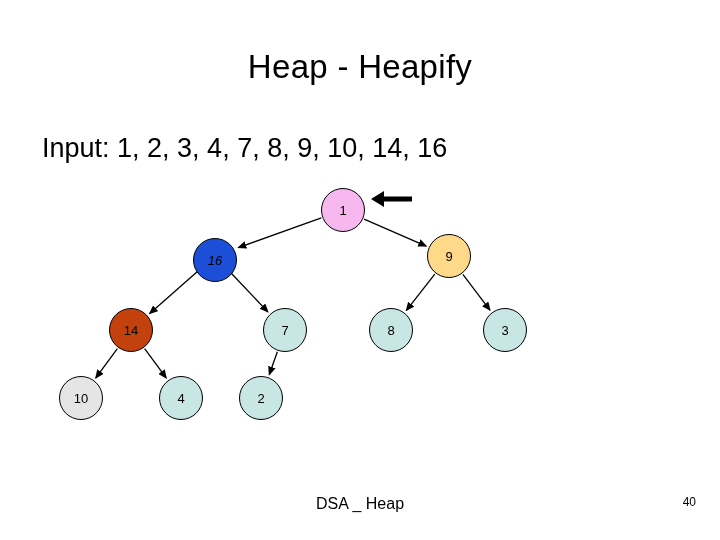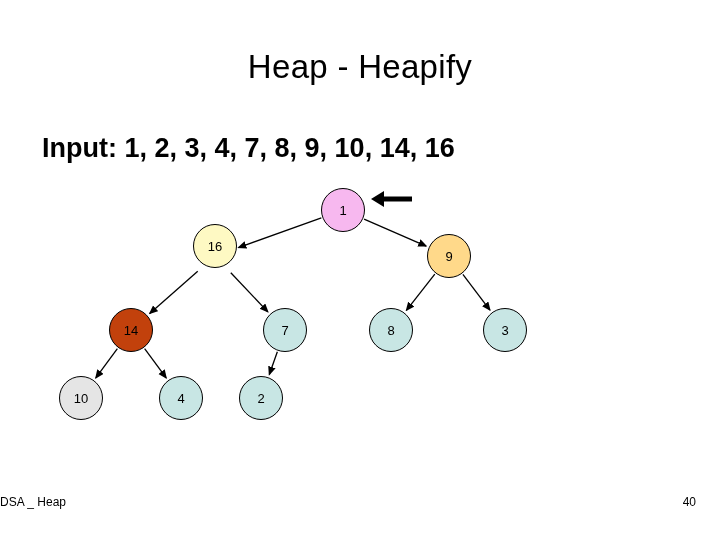--- a/index.html
+++ b/index.html
@@ -29,21 +29,20 @@
     font-family: "Liberation Sans", sans-serif;
     letter-spacing: 0.3px;
   }
   #input-line {
     position: absolute;
     left: 42px;
     top: 133px;
     font-size: 27px;
     color: #000000;
     white-space: nowrap;
-    font-weight: bold;
   }
   .node {
     position: absolute;
     border: 1px solid #000000;
     border-radius: 50%;
     box-sizing: border-box;
     display: flex;
     align-items: center;
     justify-content: center;
     font-size: 13px;
@@ -55,22 +54,22 @@
     left: 0;
     top: 0;
     width: 720px;
     height: 540px;
   }
   #footer-label {
     position: absolute;
     left: 0;
     top: 495px;
     width: 720px;
-    text-align: left;
-    font-size: 12px;
+    text-align: center;
+    font-size: 16px;
     color: #000000;
   }
   #page-number {
     position: absolute;
     right: 24px;
     top: 495px;
     font-size: 12px;
     color: #000000;
   }
 </style>
@@ -99,21 +98,21 @@
       <line x1="144.62498036098293" y1="348.52997329093677" x2="166.19023873806205" y2="377.85872468376436" stroke="#000000" stroke-width="1.3" marker-end="url(#arrow)"></line>
       <line x1="277.34513729209186" y1="351.68877767240645" x2="269.3205029433784" y2="374.4252416604278" stroke="#000000" stroke-width="1.3" marker-end="url(#arrow)"></line>
       <line x1="412" y1="199" x2="381" y2="199" stroke="#000000" stroke-width="5"></line>
       <path d="M371,199 L384,191 L384,207 Z" fill="#000000"></path>
     </svg>
 
   <div id="nodes-layer">
       <div class="node" style="left: 321px; top: 188px; width: 44px; height: 44px; background: rgb(247, 184, 239);">
         <span>1</span>
       </div>
-      <div class="node" style="left: 193px; top: 224px; width: 44px; height: 44px; background: #fef9c3;">
+      <div class="node" style="left: 193px; top: 238px; width: 44px; height: 44px; background: #1d4ed8; font-style: italic;">
         <span>16</span>
       </div>
       <div class="node" style="left: 427px; top: 234px; width: 44px; height: 44px; background: rgb(255, 217, 138);">
         <span>9</span>
       </div>
       <div class="node" style="left: 109px; top: 308px; width: 44px; height: 44px; background: #c2410c;">
         <span>14</span>
       </div>
       <div class="node" style="left: 263px; top: 308px; width: 44px; height: 44px; background: rgb(200, 230, 228);">
         <span>7</span>

